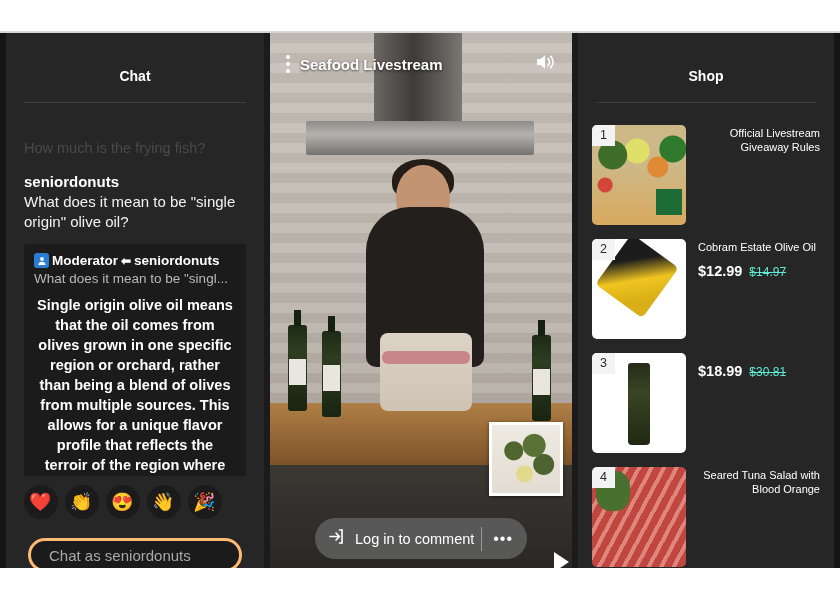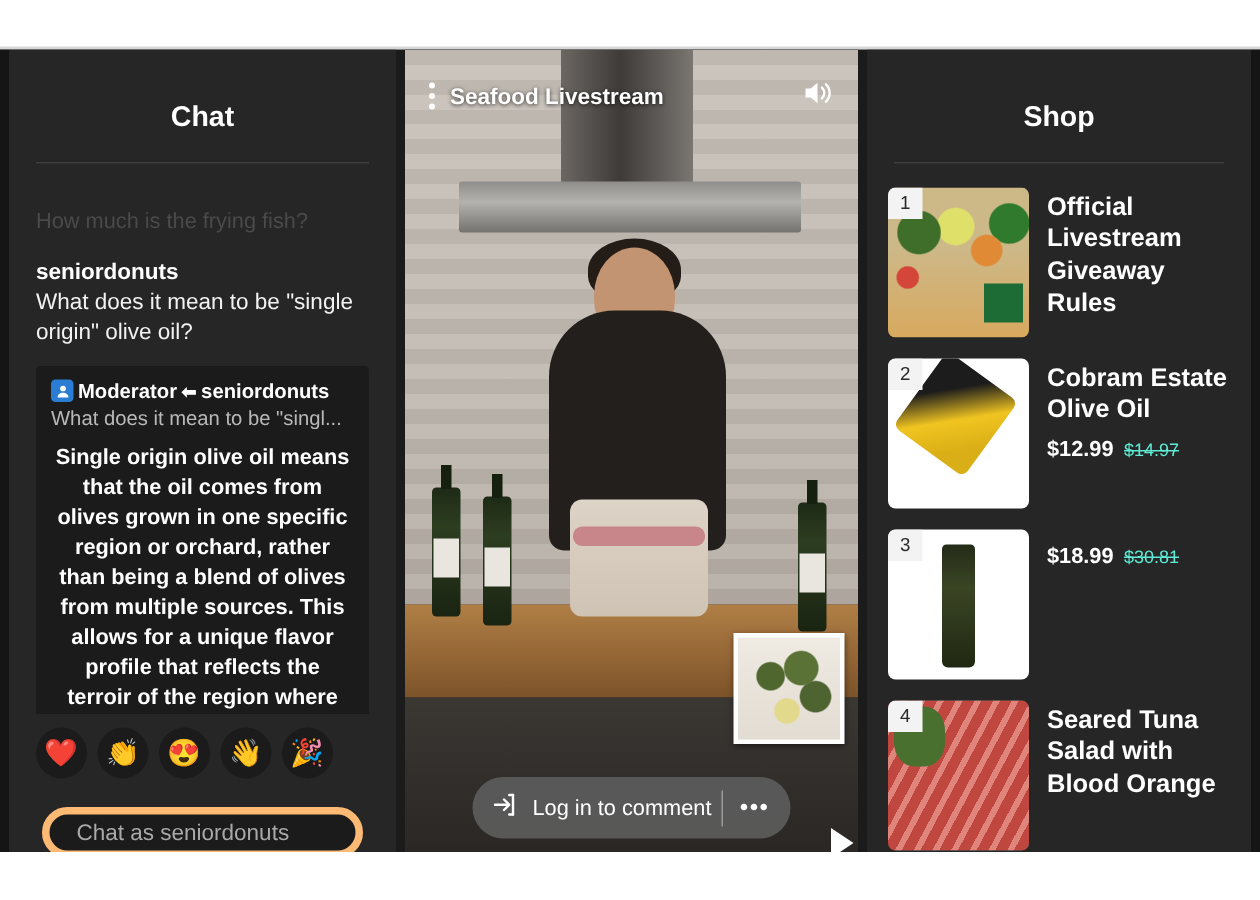--- a/index.html
+++ b/index.html
@@ -47,21 +47,21 @@
 
   
   #chat-panel {
     position: absolute; left: 6px; top: 0;
     width: 258px; height: 535px;
     background: #262626;
   }
   .panel-title {
     text-align: center;
     color: #ffffff;
-    font-size: 19px;
+    font-size: 14px;
     font-weight: bold;
     padding-top: 35px;
   }
   .panel-divider {
     margin: 18px 18px 0 18px;
     height: 1px;
     background: #3d3d3d;
   }
   #chat-scroll {
     position: absolute; left: 0; top: 86px;
@@ -129,21 +129,21 @@
     background: #1b1b1b;
     border-radius: 50%;
     display: flex; align-items: center; justify-content: center;
     font-size: 18px;
     cursor: pointer;
   }
   #chat-input {
     position: absolute; left: 22px; top: 505px;
     width: 214px; height: 34px;
     background: #1b1b1b;
-    border: 5px solid #fdba74;
+    border: 3px solid #fdba74;
     border-radius: 18px;
     color: #a9a9a9;
     font-size: 15px;
     font-family: "Liberation Sans", sans-serif;
     padding: 0 18px;
   }
   #chat-input::placeholder { color: #a9a9a9; }
 
   
   #video-panel {
@@ -342,22 +342,23 @@
     background:
       repeating-linear-gradient(118deg, #c0473f 0 7px, #e0857c 7px 11px),
       linear-gradient(180deg,#e9e4da,#d9d3c6);
   }
   .thumb-tuna::after {
     content:''; position: absolute; left: 4px; top: 4px;
     width: 34px; height: 40px; background: #4a7030; border-radius: 40%;
   }
   .shop-info { padding-top: 2px; min-width: 0; }
   .shop-name {
-    color: #ffffff; font-size: 17px; font-weight: bold;
+    color: #ffffff; font-size: 11px; font-weight: normal;
     line-height: 1.26;
+    text-align: right;
   }
   .shop-price-row {
     margin-top: 8px;
     display: flex; align-items: baseline; gap: 7px;
   }
   .shop-price {
     color: #ffffff; font-size: 14.5px; font-weight: bold;
   }
   .shop-old-price {
     color: #5eead4; font-size: 12px; text-decoration: line-through;

